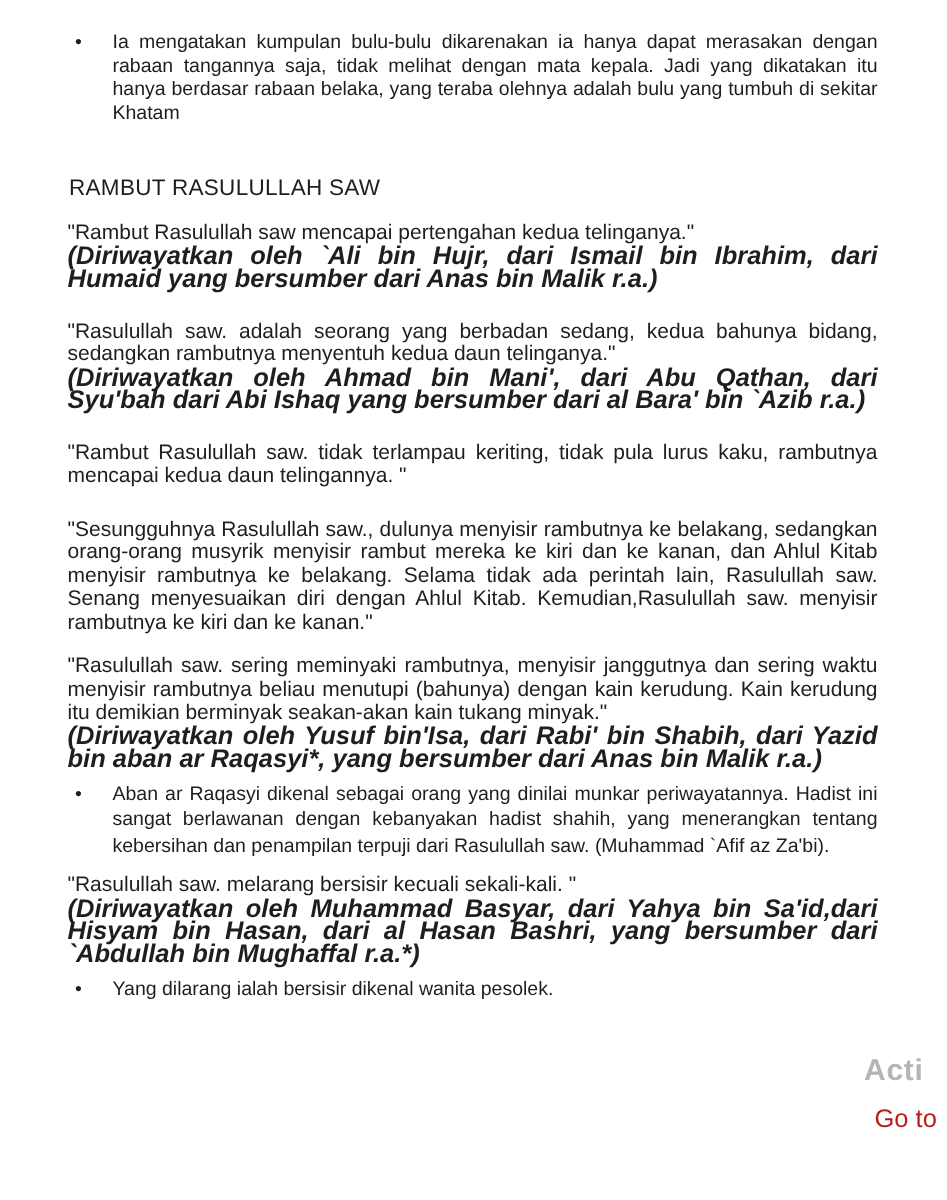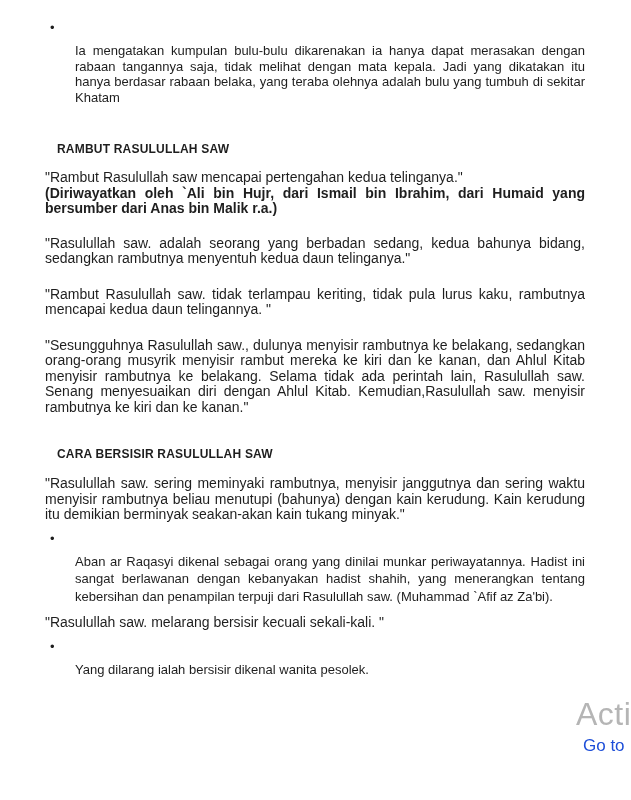--- a/index.html
+++ b/index.html
@@ -23,73 +23,73 @@
     box-sizing: border-box;
     padding-left: 5px;
     font-size: 13px;
     line-height: 15.5px;
   }
   .bullet-text {
     flex: 1 1 auto;
     font-size: 13px;
     line-height: 15.5px;
     text-align: justify;
-    margin-top: 23px;
   }
 
   .section-heading {
-    margin: 12px;
-    font-size: 12px;
-    font-weight: bold;
+    margin: 1px;
+    font-size: 15px;
+    font-weight: normal;
     line-height: 16px;
     letter-spacing: 0.2px;
   }
   .heading-rambut { margin-top: 36px; }
   .heading-bersisir { margin-top: 31px; }
 
   .entry { margin-top: 20px; }
   .entry.first-after-heading { margin-top: 13px; }
   .entry.entry-bersisir-first { margin-top: 14px; }
   .entry.entry-last { margin-top: 10px; }
 
   .quote {
     font-size: 14px;
     line-height: 15.5px;
     text-align: justify;
   }
   .attribution {
-    font-size: 14px;
+    font-size: 17px;
     line-height: 15px;
     font-weight: bold;
+    font-style: italic;
     text-align: justify;
   }
 
   .entry .notes { margin-top: 7px; }
   .entry .notes .bullet-marker { line-height: 17.5px; }
   .entry .notes .bullet-text { line-height: 17.5px; }
 
   .watermark {
     position: absolute;
     left: 576px;
     top: 701px;
     color: #b5b5b5;
     white-space: nowrap;
   }
   .watermark-line1 {
-    font-size: 32px;
+    font-size: 20px;
     line-height: 26px;
-    font-weight: 400;
+    font-weight: 700;
     letter-spacing: 0.5px;
   }
   .watermark-line2 {
     font-size: 17px;
     line-height: 19px;
     margin-top: 9px;
     margin-left: 7px;
-    color: #1d4ed8;
+    color: #b91c1c;
   }
 </style>
 </head>
 <body>
 
 <div class="page">
 
   <ul class="bullet-list">
     <li class="bullet-item">
       <span class="bullet-marker">•</span>
@@ -99,44 +99,46 @@
 
   <h2 class="section-heading heading-rambut">RAMBUT RASULULLAH SAW</h2>
 
   <div class="entry first-after-heading">
     <p class="quote">"Rambut Rasulullah saw mencapai pertengahan kedua telinganya."</p>
     <p class="attribution">(Diriwayatkan oleh `Ali bin Hujr, dari Ismail bin Ibrahim, dari Humaid yang bersumber dari Anas bin Malik r.a.)</p>
   </div>
 
   <div class="entry">
     <p class="quote">"Rasulullah saw. adalah seorang yang berbadan sedang, kedua bahunya bidang, sedangkan rambutnya menyentuh kedua daun telinganya."</p>
+    <p class="attribution">(Diriwayatkan oleh Ahmad bin Mani', dari Abu Qathan, dari Syu'bah dari Abi Ishaq yang bersumber dari al Bara' bin `Azib r.a.)</p>
   </div>
 
   <div class="entry">
     <p class="quote">"Rambut Rasulullah saw. tidak terlampau keriting, tidak pula lurus kaku, rambutnya mencapai kedua daun telingannya. "</p>
   </div>
 
   <div class="entry">
     <p class="quote">"Sesungguhnya Rasulullah saw., dulunya menyisir rambutnya ke belakang, sedangkan orang-orang musyrik menyisir rambut mereka ke kiri dan ke kanan, dan Ahlul Kitab menyisir rambutnya ke belakang. Selama tidak ada perintah lain, Rasulullah saw. Senang menyesuaikan diri dengan Ahlul Kitab. Kemudian,Rasulullah saw. menyisir rambutnya ke kiri dan ke kanan."</p>
   </div>
 
-  <h2 class="section-heading heading-bersisir">CARA BERSISIR RASULULLAH SAW</h2>
 
   <div class="entry entry-bersisir-first">
     <p class="quote">"Rasulullah saw. sering meminyaki rambutnya, menyisir janggutnya dan sering waktu menyisir rambutnya beliau menutupi (bahunya) dengan kain kerudung. Kain kerudung itu demikian berminyak seakan-akan kain tukang minyak."</p>
+    <p class="attribution">(Diriwayatkan oleh Yusuf bin'Isa, dari Rabi' bin Shabih, dari Yazid bin aban ar Raqasyi*, yang bersumber dari Anas bin Malik r.a.)</p>
     <ul class="bullet-list notes">
       <li class="bullet-item">
         <span class="bullet-marker">•</span>
         <span class="bullet-text">Aban ar Raqasyi dikenal sebagai orang yang dinilai munkar periwayatannya. Hadist ini sangat berlawanan dengan kebanyakan hadist shahih, yang menerangkan tentang kebersihan dan penampilan terpuji dari Rasulullah saw. (Muhammad `Afif az Za'bi).</span>
       </li>
     </ul>
   </div>
 
   <div class="entry entry-last">
     <p class="quote">"Rasulullah saw. melarang bersisir kecuali sekali-kali. "</p>
+    <p class="attribution">(Diriwayatkan oleh Muhammad Basyar, dari Yahya bin Sa'id,dari Hisyam bin Hasan, dari al Hasan Bashri, yang bersumber dari `Abdullah bin Mughaffal r.a.*)</p>
     <ul class="bullet-list notes">
       <li class="bullet-item">
         <span class="bullet-marker">•</span>
         <span class="bullet-text">Yang dilarang ialah bersisir dikenal wanita pesolek.</span>
       </li>
     </ul>
   </div>
 
   <div class="watermark">
     <div class="watermark-line1">Acti</div>

